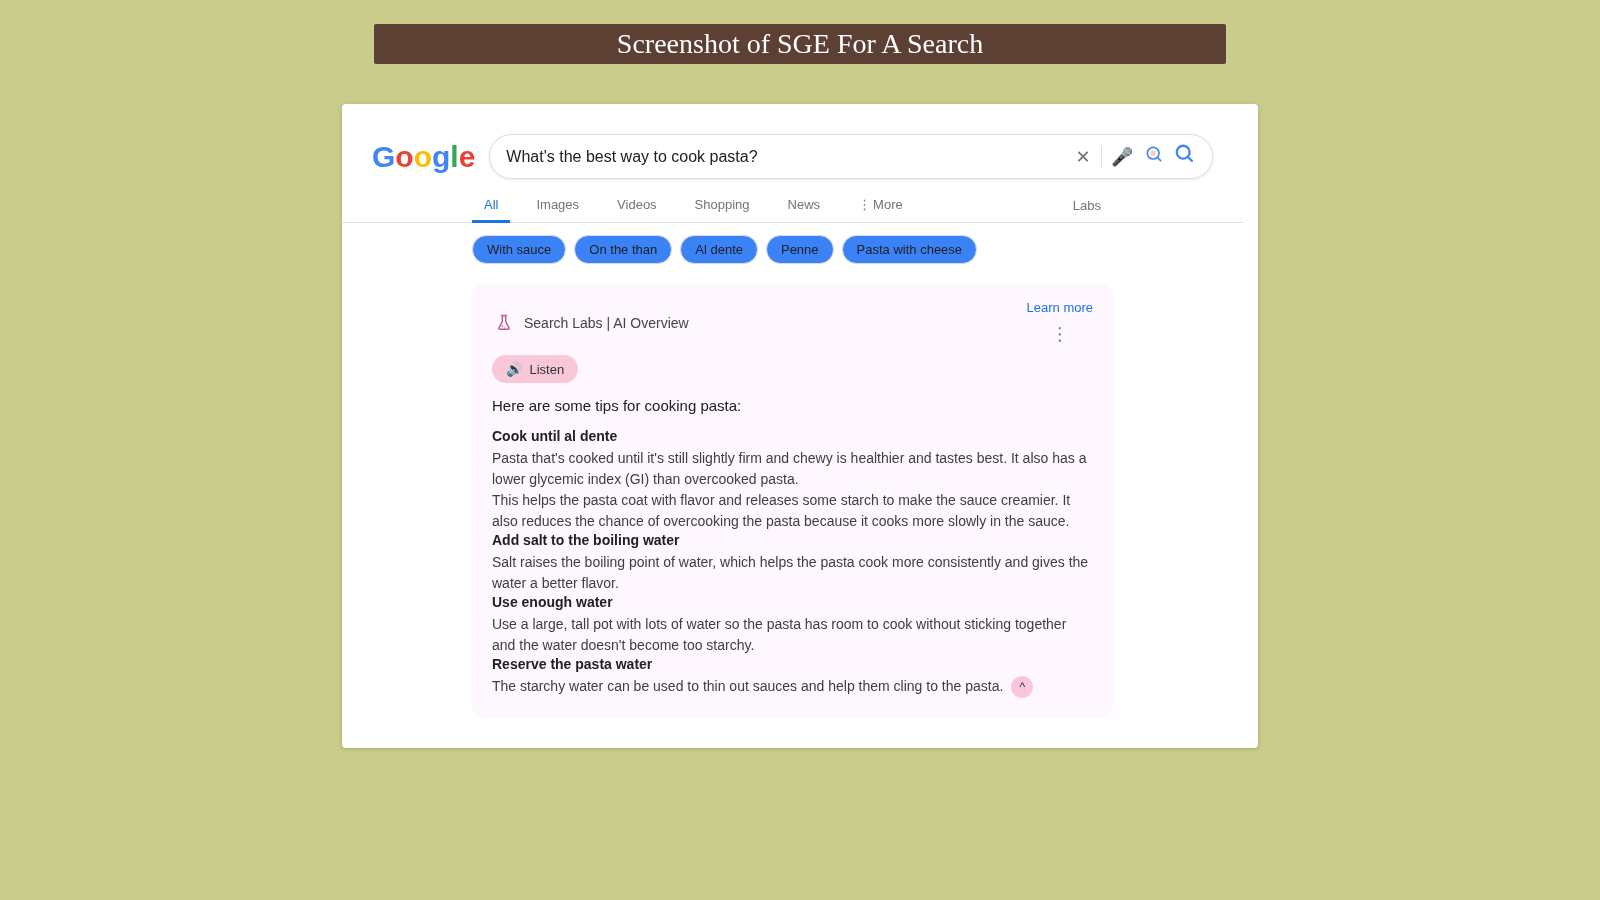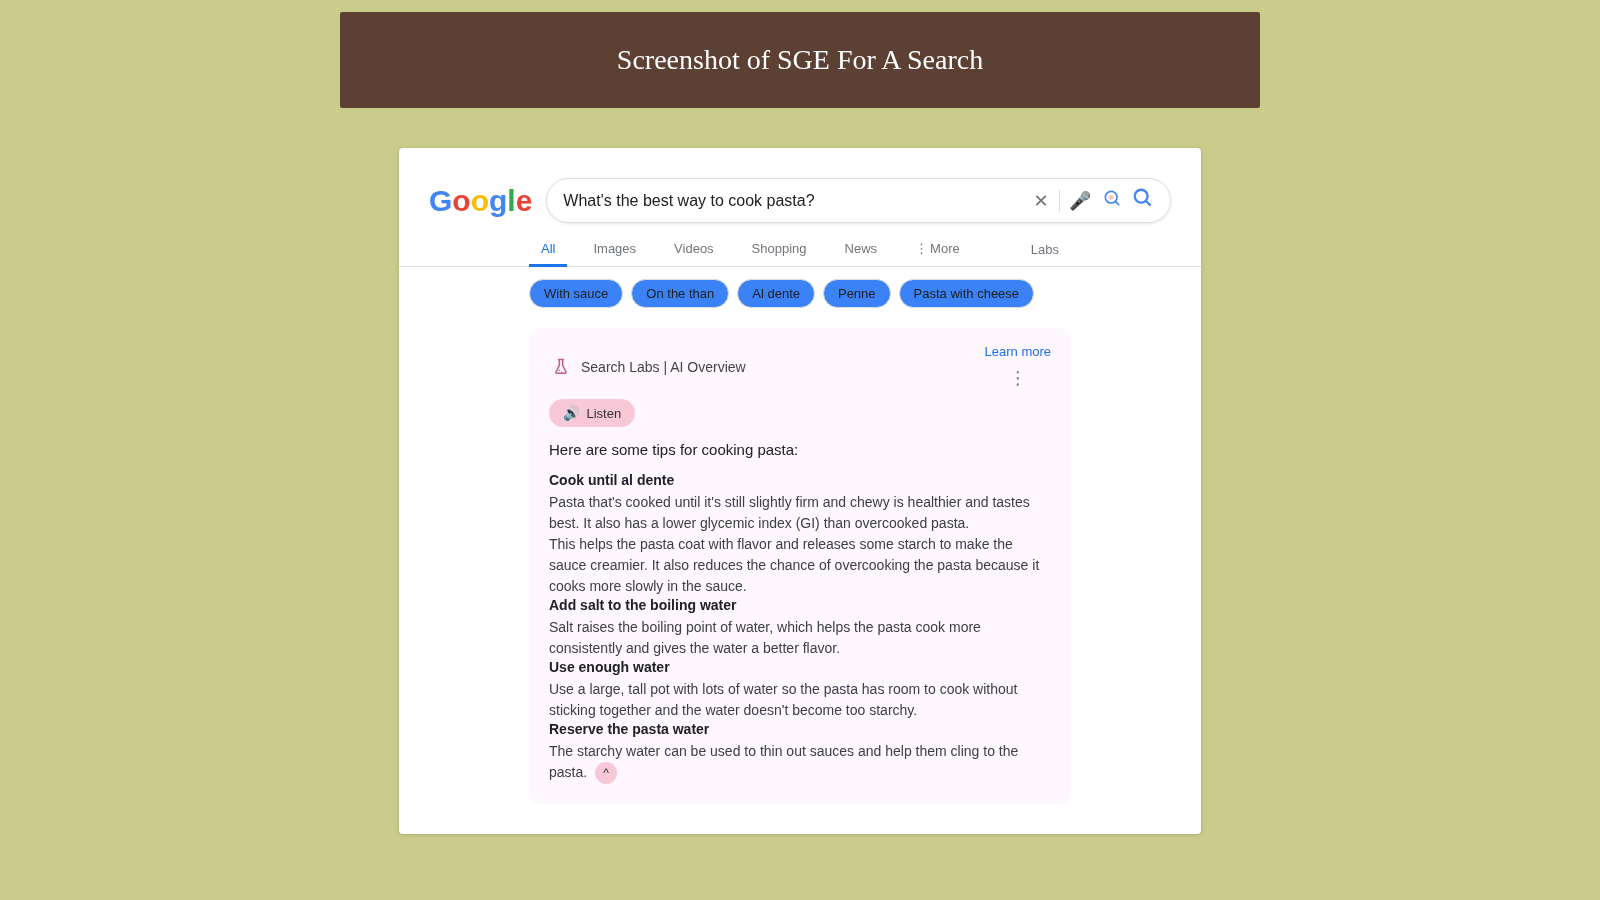--- a/index.html
+++ b/index.html
@@ -8,41 +8,41 @@
       font-family: Arial, sans-serif;
       min-height: 900px;
       display: flex;
       flex-direction: column;
       align-items: center;
       padding: 0;
     }
 
     
     .header-banner {
-      width: 920px;
+      width: 852px;
       background-color: #5c4033;
-      padding: 32px 40px;
-      margin-top: 12px;
+      padding: 4px 40px;
+      margin-top: 24px;
       border-radius: 2px;
     }
     .header-banner h1 {
       color: #ffffff;
       font-size: 28px;
       font-weight: 400;
       text-align: center;
       font-family: Georgia, serif;
     }
 
     
     .google-panel {
-      width: 802px;
+      width: 916px;
       background: #ffffff;
       margin-top: 40px;
       border-radius: 4px;
-      padding: 20px 0 30px 0;
+      padding: 20px 15px 30px 0;
       box-shadow: 0 1px 4px rgba(0,0,0,0.15);
     }
 
     
     .search-bar-row {
       display: flex;
       align-items: center;
       padding: 10px 30px 0 30px;
       gap: 14px;
     }

